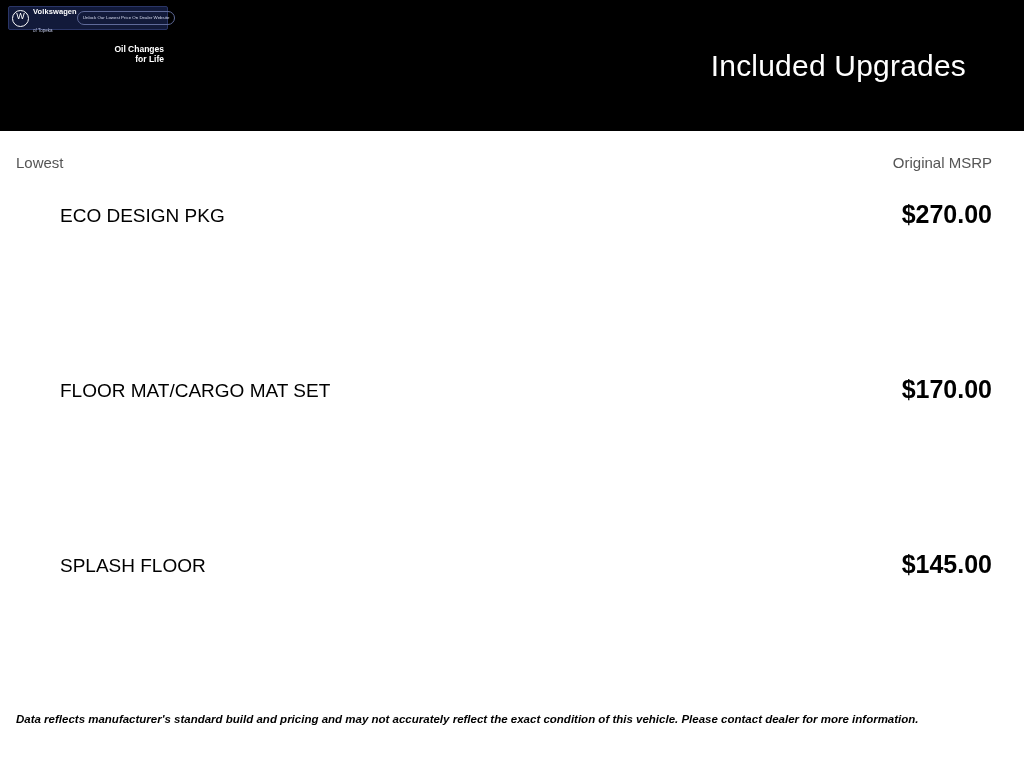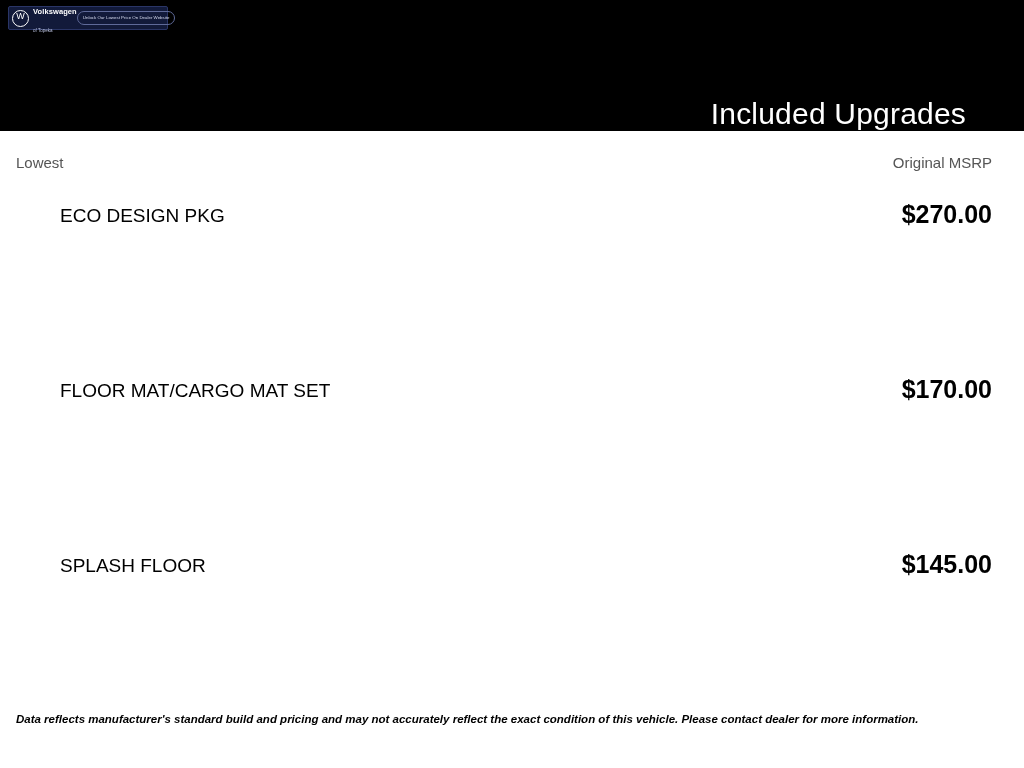--- a/index.html
+++ b/index.html
@@ -21,21 +21,21 @@
     background: #ffffff;
   }
 
   
   .header {
     position: relative;
     width: 1024px;
     height: 131px;
     background: #000000;
     display: flex;
-    align-items: flex-end;
+    align-items: center;
     justify-content: flex-end;
   }
 
   .brand-block {
     position: absolute;
     left: 8px;
     top: 6px;
     width: 160px;
   }
 
@@ -186,20 +186,24 @@
 
     <div class="brand-block">
       <div class="brand-bar">
         <span class="vw-logo"></span>
         <span>
           <span class="brand-name">Volkswagen</span><br>
           <span class="brand-sub">of Topeka</span>
         </span>
         <span class="brand-cta">Unlock Our Lowest Price On Dealer Website</span>
       </div>
+      <div class="oil-line">
+        <span>Oil Changes</span><br>
+        <span>for Life</span>
+      </div>
     </div>
 
     <div class="header-title">Included Upgrades</div>
   </div>
 
   <div class="col-head">
     <div class="left">Lowest</div>
     <div class="right">Original MSRP</div>
   </div>
 

